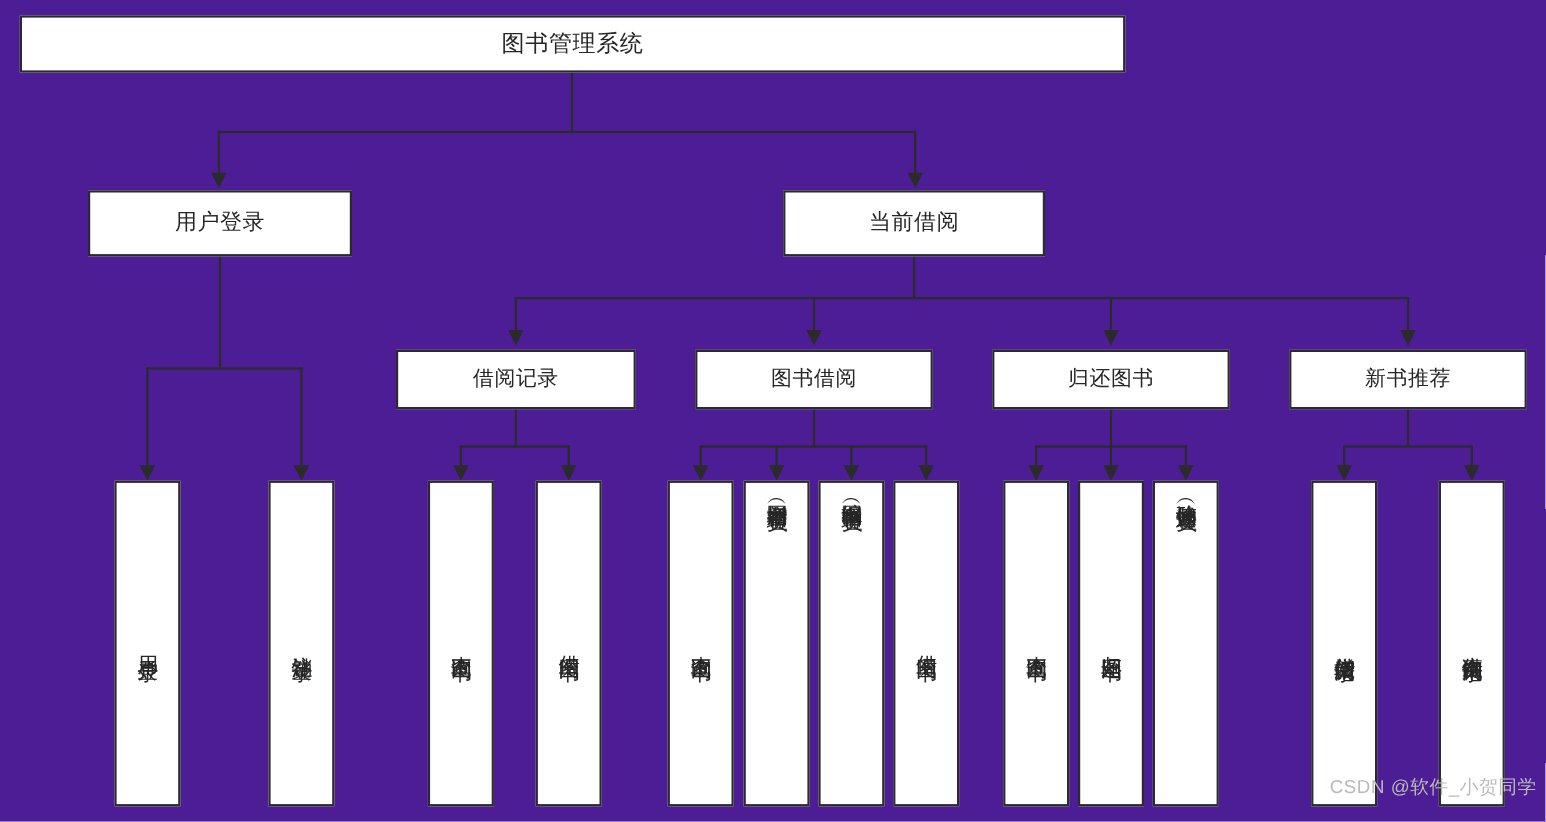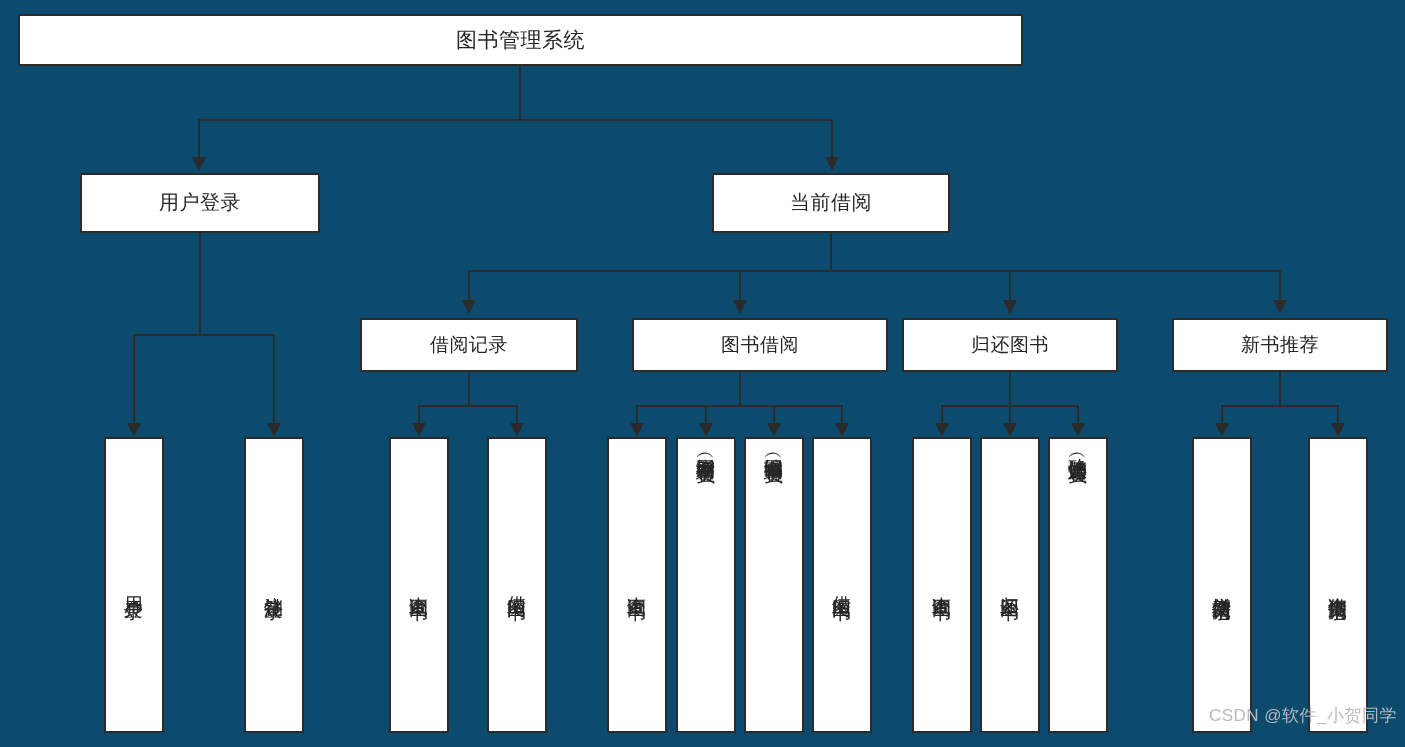--- a/index.html
+++ b/index.html
@@ -5,21 +5,21 @@
 <style>
   html,body{margin:0;padding:0;background:#ffffff;}
   body{
     font-family:"Liberation Sans","DejaVu Sans",sans-serif;
     color:#1a1a1a;
   }
   #canvas{
     position:relative;
     width:1405px;
     height:747px;
-    background:#0c4a6e;
+    background:#4c1d95;
     overflow:hidden;
   }
   
   .node{
     position:absolute;
     box-sizing:border-box;
     background:#ffffff;
     border:2px solid #2b2b2b;
     display:flex;
     align-items:center;
@@ -126,21 +126,21 @@
   <div class="ln v" style="left:1009px; top:270px; height:32px;"></div>
   <div class="ln v" style="left:1279px; top:270px; height:32px;"></div>
   <div class="arrow" style="left:462px; top:300px;"></div>
   <div class="arrow" style="left:733px; top:300px;"></div>
   <div class="arrow" style="left:1003px; top:300px;"></div>
   <div class="arrow" style="left:1273px; top:300px;"></div>
 
   <div class="node l3" style="left:360px; top:318px; width:218px; height:54px;">
     <span class="label">借阅记录</span>
   </div>
-  <div class="node l3" style="left:632px; top:318px; width:256px; height:54px;">
+  <div class="node l3" style="left:632px; top:318px; width:216px; height:54px;">
     <span class="label">图书借阅</span>
   </div>
   <div class="node l3" style="left:902px; top:318px; width:216px; height:54px;">
     <span class="label">归还图书</span>
   </div>
   <div class="node l3" style="left:1172px; top:318px; width:216px; height:54px;">
     <span class="label">新书推荐</span>
   </div>
 
   <div class="ln v" style="left:468px; top:372px; height:34px;"></div>

